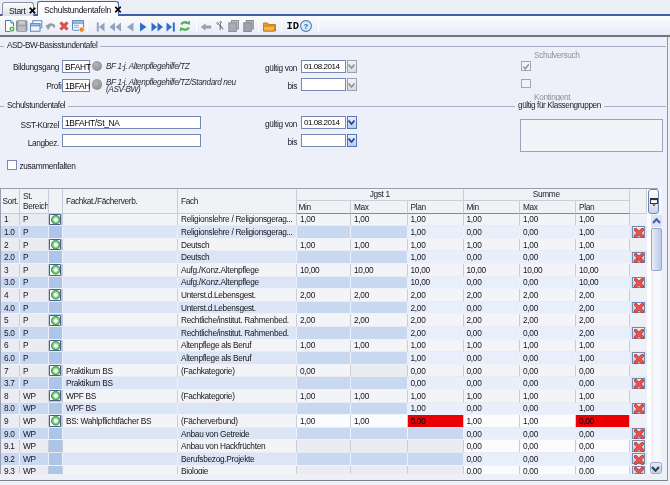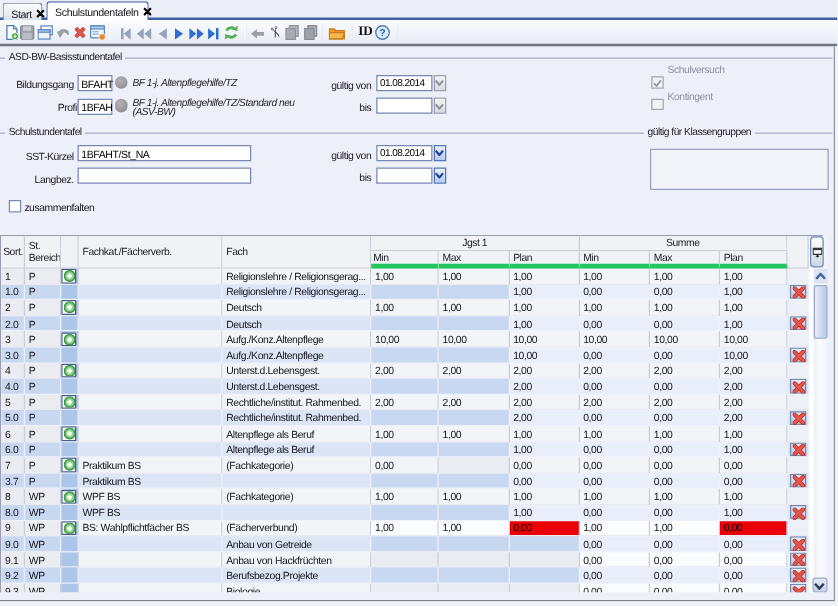--- a/index.html
+++ b/index.html
@@ -25,21 +25,21 @@
 .gcirc{width:10.5px;height:10.5px;border-radius:50%;background:radial-gradient(circle at 40% 35%,#b4b4b4,#939398 70%)}
 .ital{font-style:italic;font-size:8.2px;letter-spacing:-0.4px;color:#2c2c34;line-height:7.8px;white-space:nowrap}
 .ddb{width:10.5px;height:13px;border:1px solid #9ba1ad;background:linear-gradient(#f4f4f4,#d9dade);text-align:center;line-height:0;padding-top:3.5px}
 .ddbl{width:10.5px;height:13px;border:1px solid #5577b8;background:linear-gradient(#e8effc,#b6ccf0);text-align:center;line-height:0;padding-top:3.5px}
 .chk{width:9.5px;height:9.5px;border:1px solid #a0a6b4;background:#f2f3f6;line-height:0;text-align:center;padding-top:0.5px}
 .gl{font-size:8.3px;letter-spacing:-0.35px;color:#8d929e;white-space:nowrap}
 
 #tblwrap{left:0;top:187.5px;width:658px;height:286px;border:1px solid #9aa0b0;border-bottom:none;background:#fff;overflow:hidden}
 table{border-collapse:separate;border-spacing:0;table-layout:fixed;width:646px;font-size:8.3px;letter-spacing:-0.3px}
 td,th{height:12.6px;overflow:hidden;white-space:nowrap;font-weight:normal;text-align:left;vertical-align:middle;padding:0 0 0 3px;line-height:10px}
-thead td{background:#f1f2f6;border-right:1px solid #c9cdd8;border-bottom:4px solid #22c55e;color:#1c1c24;letter-spacing:-0.35px}
+thead td{background:#f1f2f6;border-right:1px solid #c9cdd8;border-bottom:1px solid #22c55e;color:#1c1c24;letter-spacing:-0.35px}
 thead td:first-child{padding-left:1.5px}
 thead tr.g td{border-bottom:1px solid #c9cdd8}
 thead td.gc{text-align:center;padding:0}
 tbody td{border-right:1px solid #c9cdd8;border-bottom:1px solid #e9ebf1}
 tr.m td{background:#f3f4f8}
 tr.m td.l{background:#ebecf1}
 tr.s td{background:#dbe5f6;border-right-color:#ecf1fb;border-bottom-color:#eef3fb}
 tr.s td.l{background:#c9d8f1}
 tbody td.i{background:#adc5e9;padding:0;text-align:center}
 tr.s td.w{background:#e9eefb}
@@ -145,21 +145,21 @@
 <svg class="ab ic" style="left:243px;top:19.5px" width="12" height="12" viewBox="0 0 12 12">
     <rect x="3.3" y="0.5" width="7" height="8.5" fill="#aeb3bb" stroke="#878c94"></rect>
     <rect x="0.8" y="2.8" width="7.4" height="8.7" fill="#9da2ab" stroke="#878c94"></rect>
   </svg>
 <div class="ab sep" style="left:258px"></div>
 <svg class="ab ic" style="left:262.5px;top:19.5px" width="13" height="11" viewBox="0 0 13 11">
     <path d="M0.5 2.5 h4 l1.2 1.5 h6.8 v6.5 h-12 z" fill="#f09a28" stroke="#c87d18"></path>
     <path d="M0.5 5.5 h12 l-1.5 5 h-10.5 z" fill="#f7b34e" stroke="#c87d18"></path>
   </svg>
 <div class="ab sep" style="left:281px"></div>
-<div class="ab" style="left:286.5px;top:20px;font-family:Liberation Serif, serif;font-weight:700;font-size:10.5px;color:#111">ID</div>
+<div class="ab" style="left:286.5px;top:20px;font-family:Liberation Mono, monospace;font-weight:700;font-size:10.5px;color:#111">ID</div>
 <svg class="ab ic" style="left:300px;top:19.5px" width="12" height="12" viewBox="0 0 12 12">
     <circle cx="6" cy="6" r="5.4" fill="#dcebfa" stroke="#4a7ab8" stroke-width="1.1"></circle>
     <text x="6" y="8.8" font-size="8" font-weight="bold" text-anchor="middle" fill="#2c61a8" font-family="Liberation Sans">?</text>
   </svg>
 <div class="ab sep" style="left:318px"></div>
 
 <div class="ab fline" style="left:0;top:45.5px;width:666px"></div>
 <div class="ab ftitle" style="left:4px;top:41px">ASD-BW-Basisstundentafel</div>
 
 <div class="ab lbl" style="left:0px;top:62px;width:59px">Bildungsgang</div>
@@ -179,21 +179,21 @@
 <div class="ab lbl" style="left:0px;top:81px;width:63px">Profil</div>
 <div class="ab inp" style="left:62px;top:78.5px;width:27.5px;height:13px">1BFAH</div>
 <div class="ab gcirc" style="left:91.5px;top:79px"></div>
 <div class="ab ital" style="left:106px;top:78.5px">BF 1-j. Altenpflegehilfe/TZ/Standard neu<br>(ASV-BW)</div>
 <div class="ab lbl" style="left:240px;top:81px;width:57px">bis</div>
 <div class="ab inp" style="left:301px;top:78px;width:45px;height:13px"></div>
 <div class="ab ddb" style="left:346.5px;top:78px"><svg width="7" height="5" viewBox="0 0 7 5">
       <path d="M0.5 0.5 L3.5 4 L6.5 0.5" fill="none" stroke="#8b919c" stroke-width="1.6"></path>
     </svg></div>
 <div class="ab chk" style="left:521px;top:78.5px"></div>
-<div class="ab gl" style="left:534px;top:72px">Kontingent</div>
+<div class="ab gl" style="left:534px;top:92px">Kontingent</div>
 
 <div class="ab fline" style="left:0;top:105.5px;width:666px"></div>
 <div class="ab ftitle" style="left:4px;top:101px">Schulstundentafel</div>
 <div class="ab ftitle" style="left:515px;top:101px">gültig für Klassengruppen</div>
 
 <div class="ab lbl" style="left:0px;top:119.5px;width:59px">SST-Kürzel</div>
 <div class="ab inp" style="left:62px;top:116px;width:139px;height:13px">1BFAHT/St_NA</div>
 <div class="ab lbl" style="left:240px;top:119px;width:57px">gültig von</div>
 <div class="ab inp dt" style="left:301px;top:115.5px;width:45px;height:13px">01.08.2014</div>
 <div class="ab ddbl" style="left:346.5px;top:115.5px"><svg width="7" height="5" viewBox="0 0 7 5">

